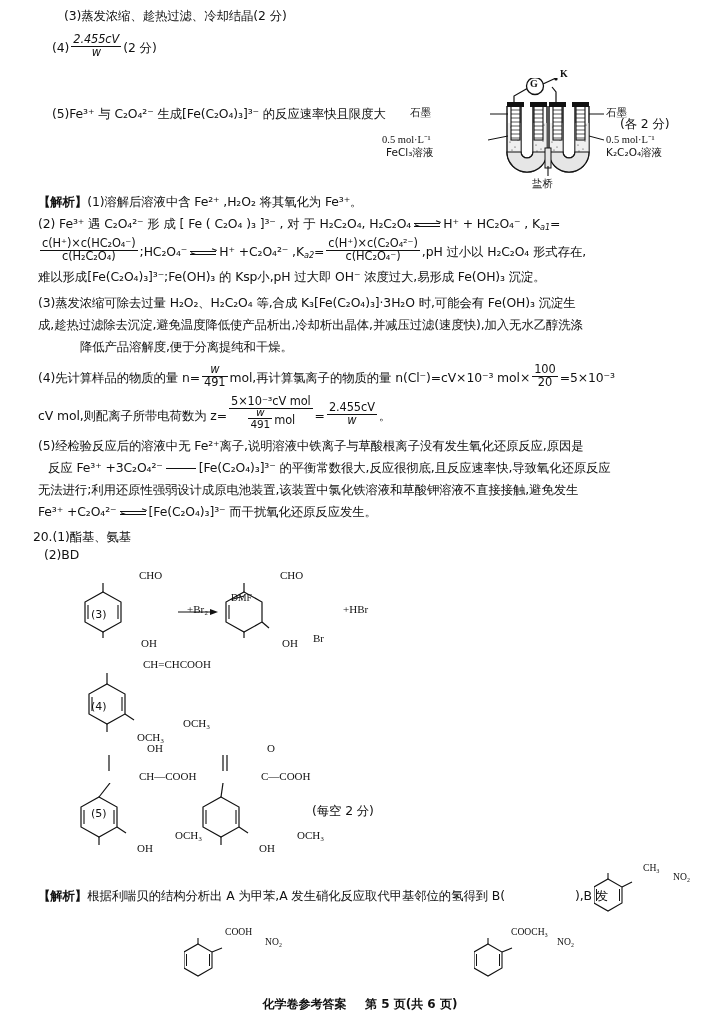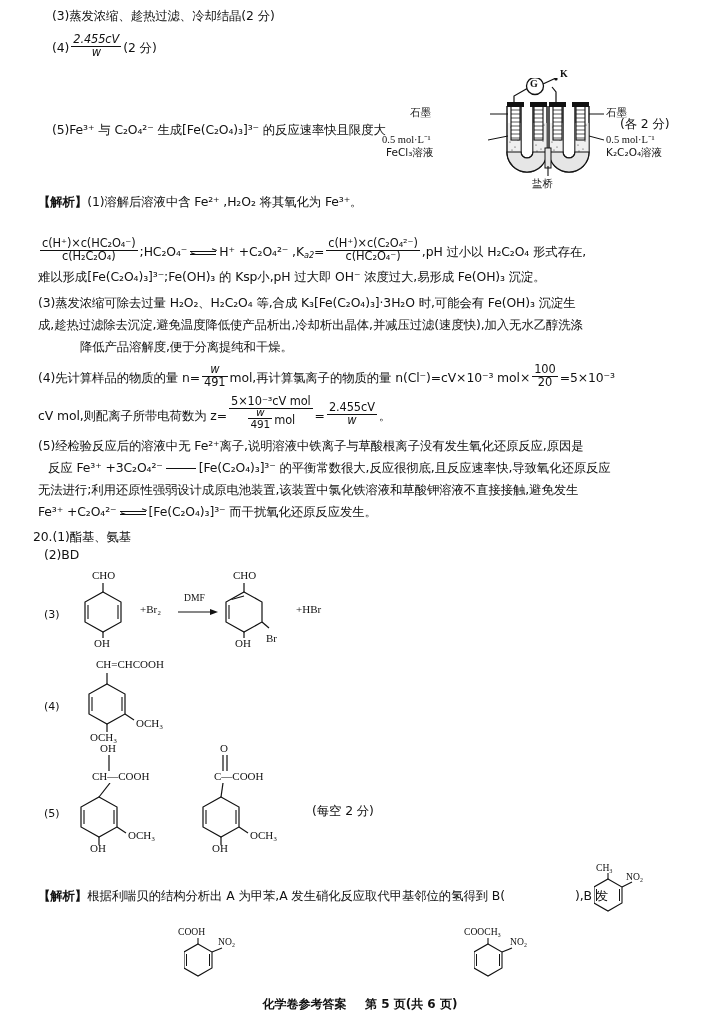--- a/index.html
+++ b/index.html
@@ -101,44 +101,45 @@
     font-family: "DejaVu Sans", "Liberation Sans", sans-serif;
     white-space: nowrap;
   }
   .fig-label.serif { font-family: "Liberation Serif", serif; }
   .struct-wrap { position: absolute; }
   .sl {            
     position: absolute;
     font-size: 11px;
     white-space: nowrap;
     font-family: "Liberation Serif", serif;
+    margin-left: 47px;
   }
   .sl.sm { font-size: 9.6px; }
   .inline-struct { position: absolute; }
   .footer {
     position: absolute;
     left: 0; right: 0;
     text-align: center;
     font-family: "DejaVu Sans","Liberation Sans",sans-serif;
     font-size: 12px;
     font-weight: bold;
   }
 </style>
 </head>
 <body>
 
 <div class="page">
 
-  <div class="ln cn" style="left:52px; top:10px;">(3)蒸发浓缩、趁热过滤、冷却结晶(2 分)</div>
+  <div class="ln cn" style="left:64px; top:10px;">(3)蒸发浓缩、趁热过滤、冷却结晶(2 分)</div>
 
   <div class="ln cn" style="left:52px; top:36px;">
     <span>(4)</span><span class="frac"><span class="num it">2.455cV</span><span class="den it">w</span></span><span>(2 分)</span>
   </div>
 
-  <div class="ln cn" style="left:52px; top:124px;">(5)Fe³⁺ 与 C₂O₄²⁻ 生成[Fe(C₂O₄)₃]³⁻ 的反应速率快且限度大</div>
+  <div class="ln cn" style="left:52px; top:108px;">(5)Fe³⁺ 与 C₂O₄²⁻ 生成[Fe(C₂O₄)₃]³⁻ 的反应速率快且限度大</div>
   <div class="ln cn" style="left:620px; top:118px;">(各 2 分)</div>
 
   <div id="cell-figure">
     <svg width="200" height="112" viewBox="0 0 200 112">
 
       <path d="M62,28 L62,18 L76,10" fill="none" stroke="#111" stroke-width="1.2"></path>
       <path d="M104,28 L104,14 L100,9" fill="none" stroke="#111" stroke-width="1.2"></path>
 
       <circle cx="83" cy="8" r="8.5" fill="#fff" stroke="#111" stroke-width="1.3"></circle>
 
@@ -255,20 +256,23 @@
     <div class="fig-label" style="left:154px; top:68px;">K₂C₂O₄溶液</div>
     <div class="fig-label" style="left:80px; top:99px;">盐桥</div>
     <div class="fig-label serif bold" style="left:78px; top:0px; font-size:10px;">G</div>
     <div class="fig-label serif bold" style="left:108px; top:-10px; font-size:10px;">K</div>
   </div>
 
   <div class="ln cn" style="left:38px; top:196px;">
     <span class="bold">【解析】</span><span>(1)溶解后溶液中含 Fe²⁺ ,H₂O₂ 将其氧化为 Fe³⁺。</span>
   </div>
 
+  <div class="ln cn" style="left:38px; top:218px;">
+    <span>(2) Fe³⁺ 遇 C₂O₄²⁻ 形 成 [ Fe ( C₂O₄ )₃ ]³⁻ , 对 于 H₂C₂O₄, H₂C₂O₄</span><span class="eq-arrow"><i class="h1"></i><i class="h2"></i></span><span>H⁺ + HC₂O₄⁻ , K</span><sub class="it">a1</sub><span>=</span>
+  </div>
 
   <div class="ln cn" style="left:38px; top:240px;">
     <span class="frac"><span class="num">c(H⁺)×c(HC₂O₄⁻)</span><span class="den">c(H₂C₂O₄)</span></span><span>;HC₂O₄⁻</span><span class="eq-arrow"><i class="h1"></i><i class="h2"></i></span><span>H⁺ +C₂O₄²⁻ ,K</span><sub class="it">a2</sub><span>=</span><span class="frac"><span class="num">c(H⁺)×c(C₂O₄²⁻)</span><span class="den">c(HC₂O₄⁻)</span></span><span>,pH 过小以 H₂C₂O₄ 形式存在,</span>
   </div>
 
   <div class="ln cn" style="left:38px; top:271px;">难以形成[Fe(C₂O₄)₃]³⁻;Fe(OH)₃ 的 Ksp小,pH 过大即 OH⁻ 浓度过大,易形成 Fe(OH)₃ 沉淀。</div>
   <div class="ln cn" style="left:38px; top:297px;">(3)蒸发浓缩可除去过量 H₂O₂、H₂C₂O₄ 等,合成 K₃[Fe(C₂O₄)₃]·3H₂O 时,可能会有 Fe(OH)₃ 沉淀生</div>
   <div class="ln cn" style="left:38px; top:319px;">成,趁热过滤除去沉淀,避免温度降低使产品析出,冷却析出晶体,并减压过滤(速度快),加入无水乙醇洗涤</div>
   <div class="ln cn" style="left:38px; top:341px;padding-left:42px;">降低产品溶解度,便于分离提纯和干燥。</div>
 

